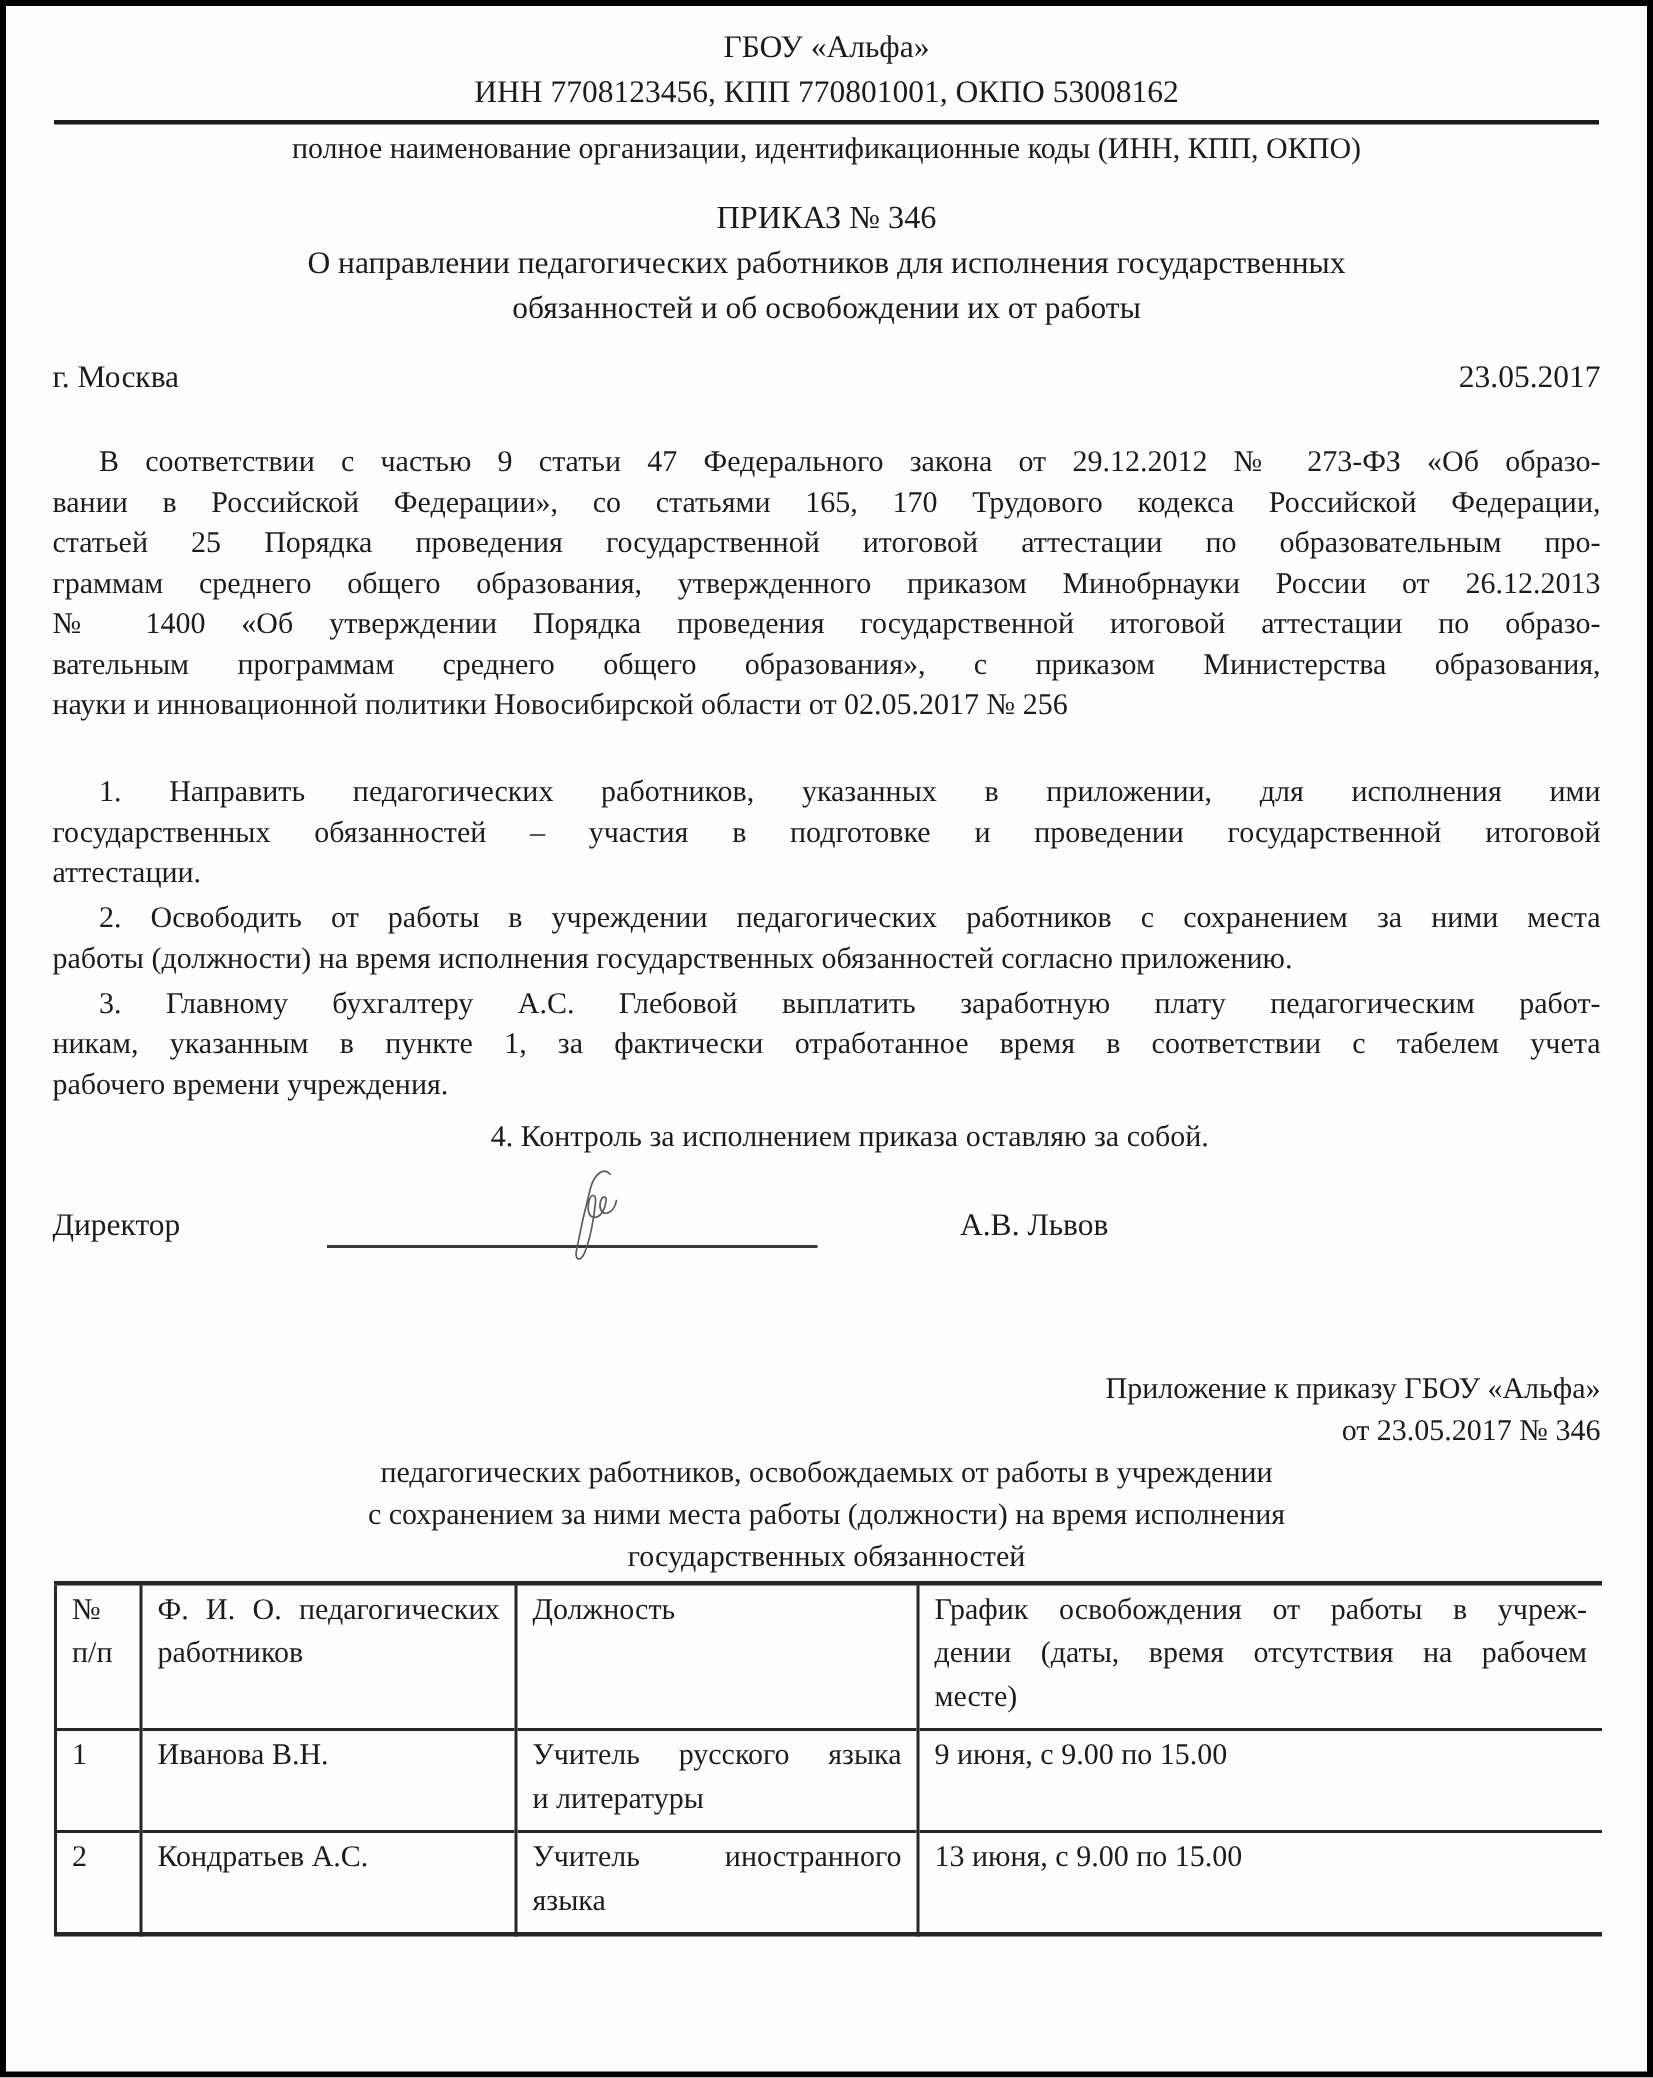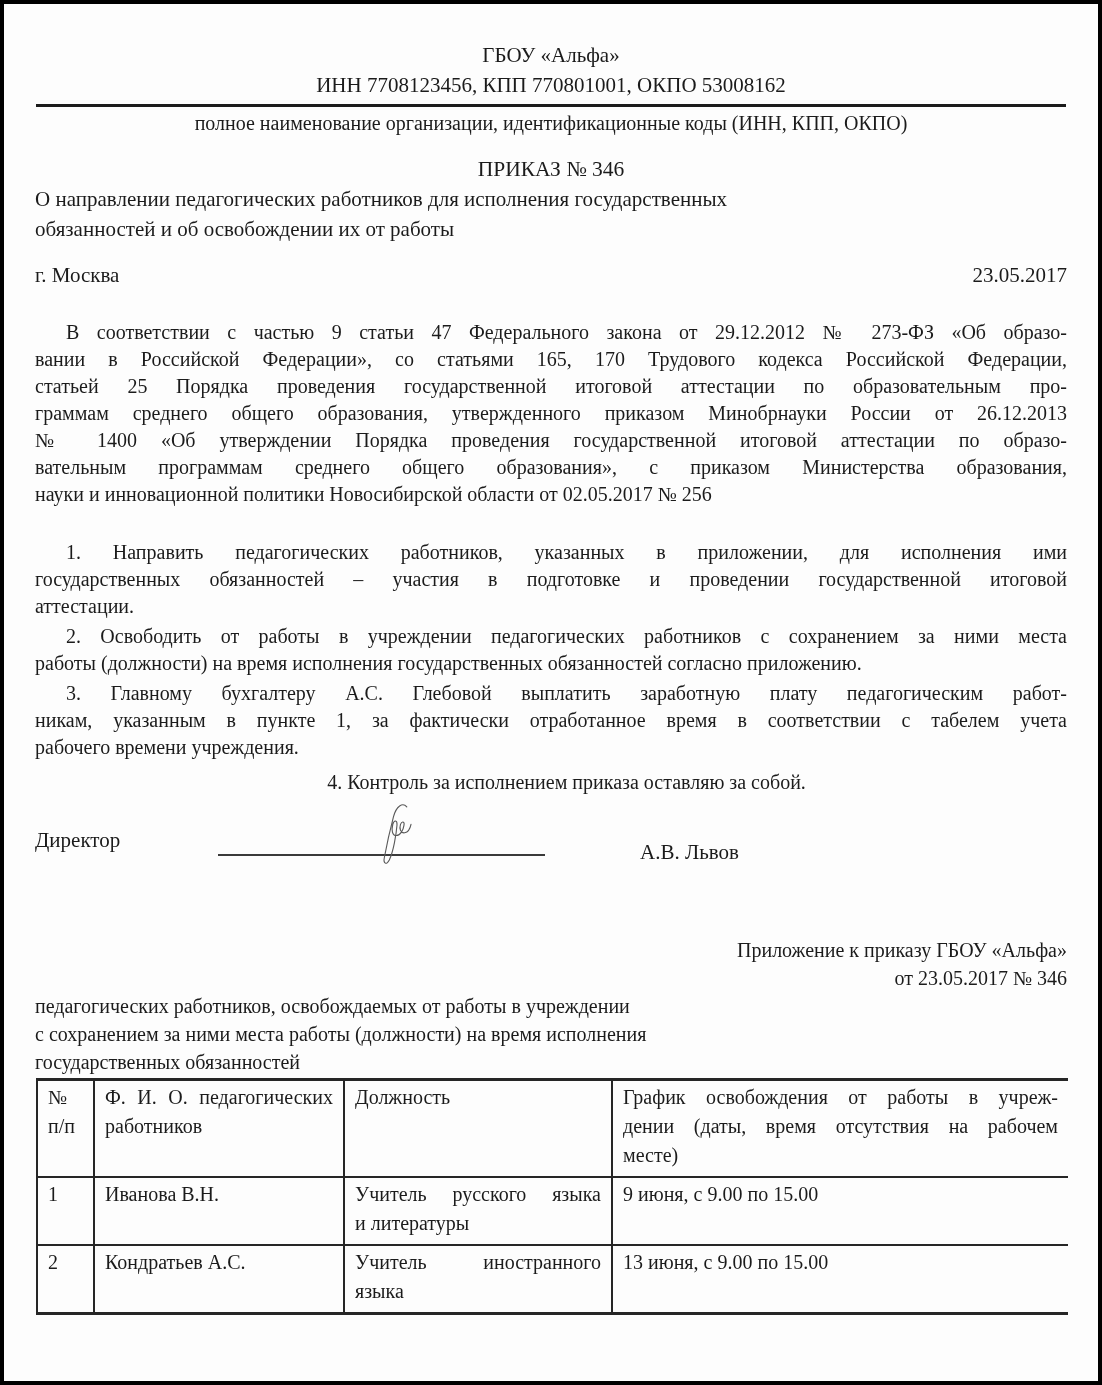--- a/index.html
+++ b/index.html
@@ -12,22 +12,21 @@
   .page {
     position: relative;
     width: 1102px;
     height: 1385px;
     box-sizing: border-box;
     border: 4px solid #000000;
     background: #fdfdfd;
     overflow: hidden;
   }
   .content {
-    padding: 12px 31px;
-    margin-top: 12px;
+    padding: 0 31px;
   }
   
   .org-block {
     padding-top: 12px;
     text-align: center;
     font-size: 21px;
     line-height: 30px;
   }
   .rule {
     height: 3px;
@@ -39,21 +38,21 @@
     text-align: center;
     font-size: 20px;
     line-height: 26px;
   }
   .order-title {
     margin-top: 18px;
     text-align: center;
     font-size: 21.5px;
     line-height: 30px;
   }
-  .center-lines .line { text-align: left; }
+  .center-lines .line { text-align: center; }
   .subject {
     font-size: 21px;
     line-height: 30px;
   }
   .city-row {
     margin-top: 18px;
     display: flex;
     justify-content: space-between;
     font-size: 21px;
     line-height: 27px;
@@ -93,21 +92,21 @@
     height: 28px;
     border-bottom: 2px solid #3a3a3a;
   }
   .sig-scribble {
     position: absolute;
     left: 158px;
     bottom: -28px;
     width: 42px;
     height: 95px;
   }
-  .sig-name { position: absolute; left: 605px; top: 12px; }
+  .sig-name { position: absolute; left: 605px; top: 0; }
   
   .appendix-ref {
     margin-top: 82px;
     font-size: 20px;
     line-height: 28px;
   }
   .right-lines .line { text-align: right; }
   .appendix-title {
     font-size: 20px;
     line-height: 28px;

